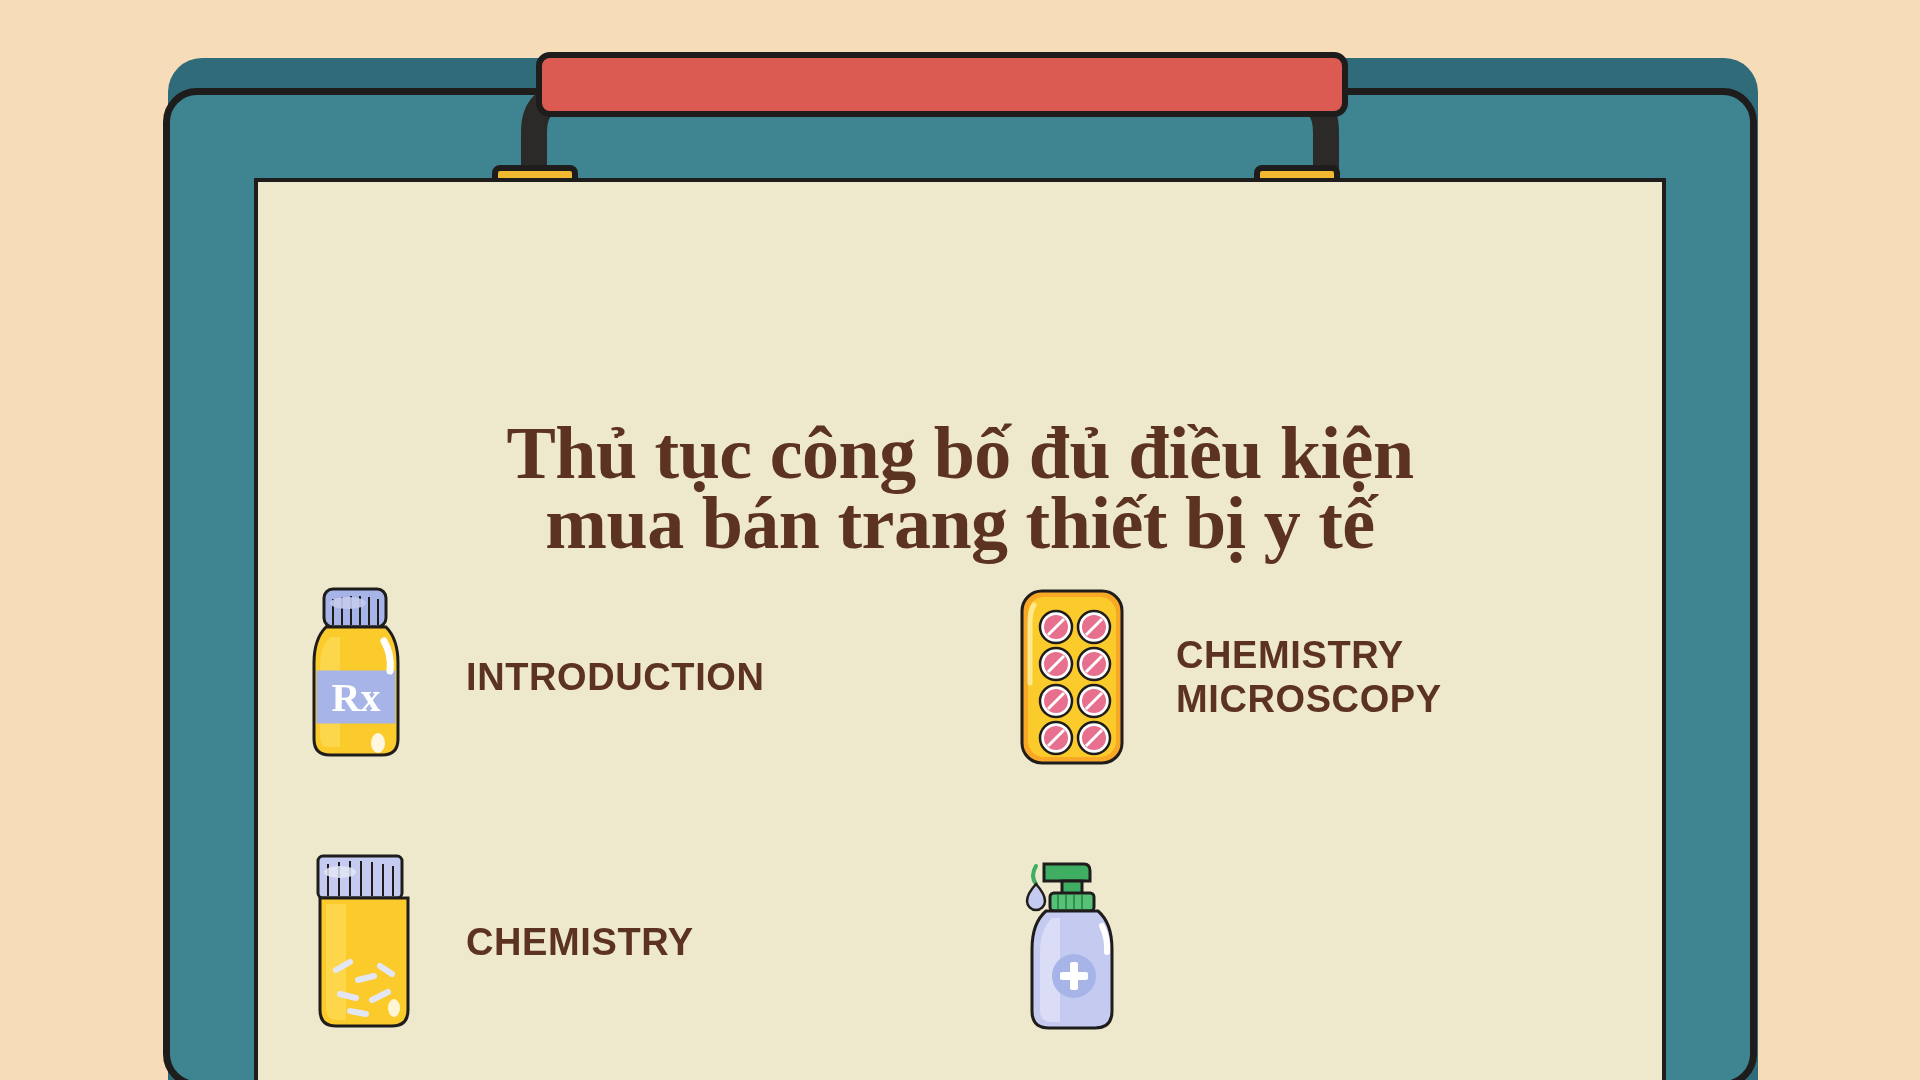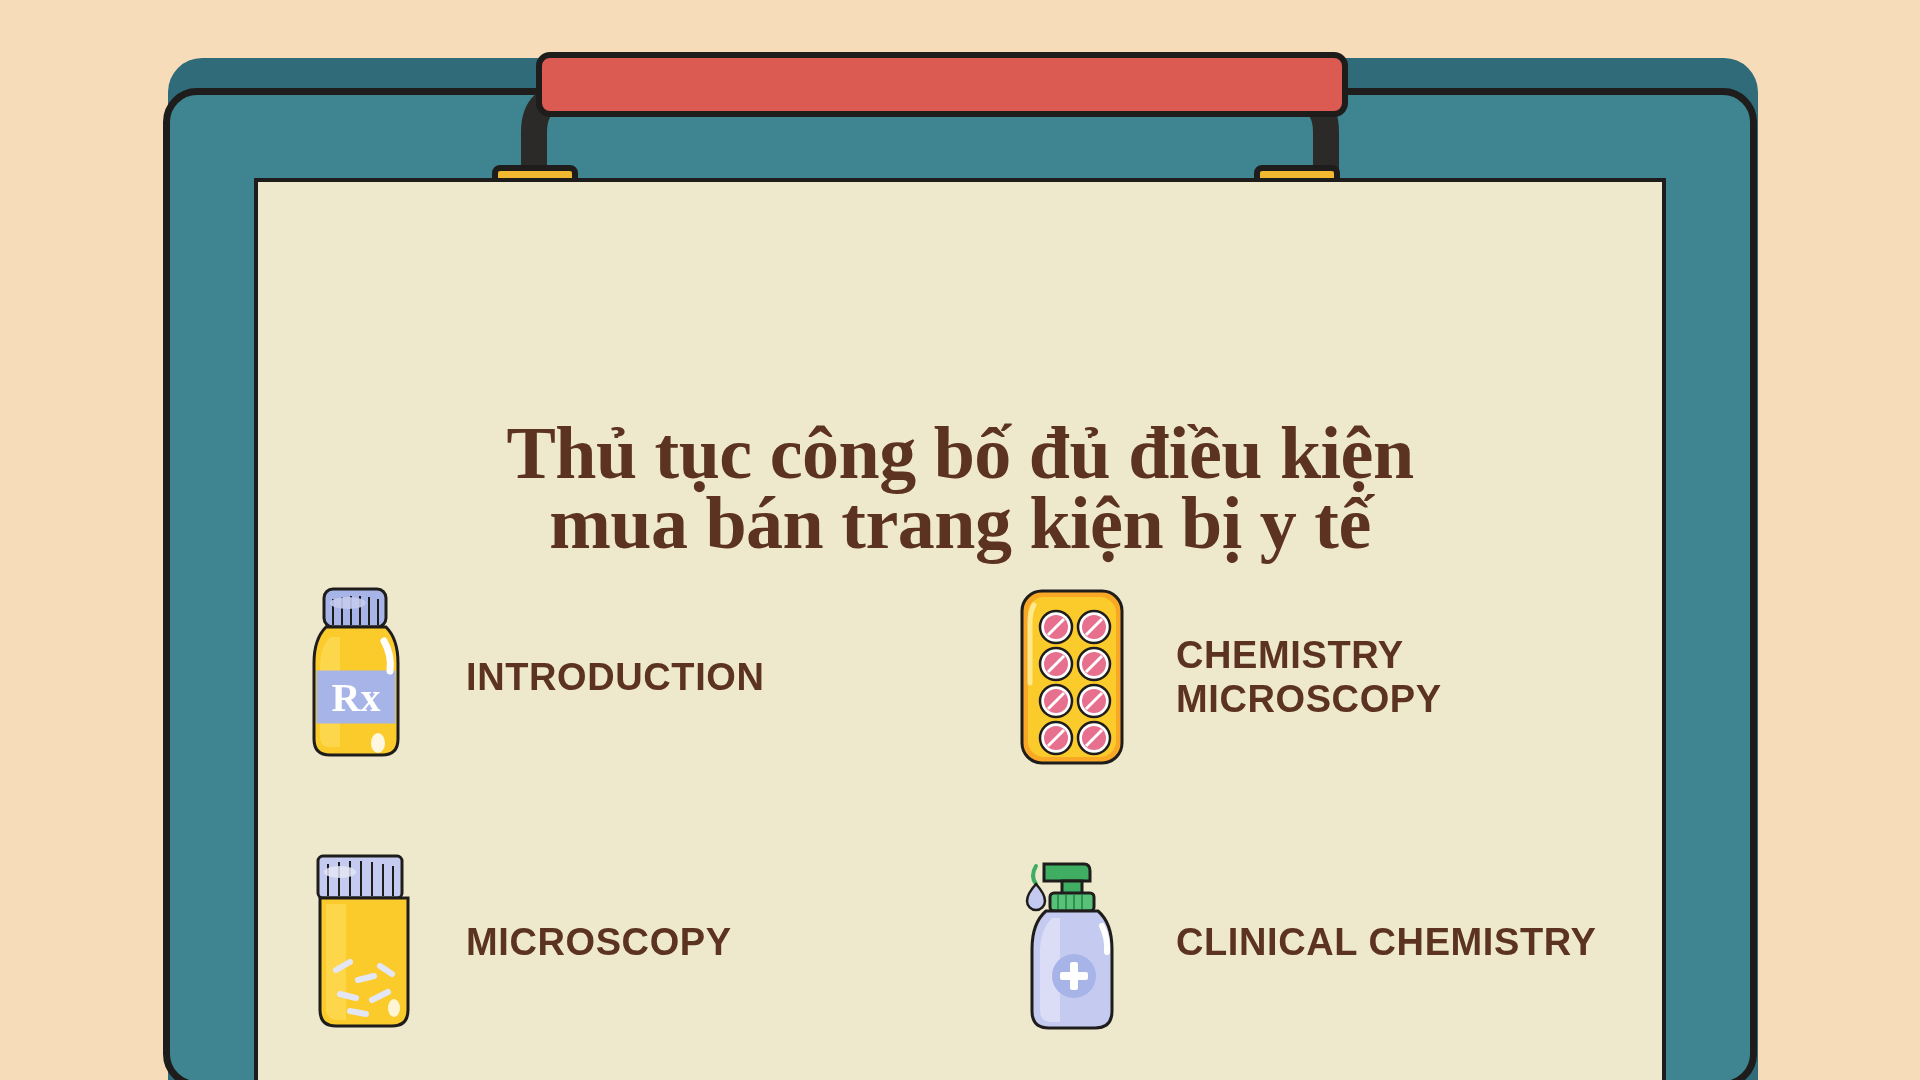--- a/index.html
+++ b/index.html
@@ -91,21 +91,21 @@
   <div class="clip-red"></div>
   <div class="clip-arm left"></div>
   <div class="clip-arm right"></div>
   <div class="arm-foot left"></div>
   <div class="arm-foot right"></div>
 
   <div class="paper"></div>
 
   <h1 class="title">
     <span>Thủ tục công bố đủ điều kiện</span>
-    <span class="l2">mua bán trang kiện bị y tế</span>
+    <span class="l2">mua bán trang thiết bị y tế</span>
   </h1>
 
   <div class="grid">
 
     <div class="item">
       <div class="icon-box">
         <svg viewBox="0 0 128 190" width="128" height="190">
           <g stroke="#1F1D1C" stroke-width="3">
             <rect x="24" y="6" width="62" height="38" rx="9" fill="#A7B4E8"></rect>
             <g stroke="#1F1D1C" stroke-width="2">
@@ -204,21 +204,21 @@
             <line x1="58" y1="132" x2="74" y2="128"></line>
             <line x1="40" y1="146" x2="56" y2="150"></line>
             <line x1="72" y1="152" x2="88" y2="144"></line>
             <line x1="50" y1="163" x2="66" y2="166"></line>
             <line x1="80" y1="118" x2="92" y2="126"></line>
           </g>
           <ellipse cx="40" cy="24" rx="16" ry="6" fill="#E3E6F5" opacity=".85"></ellipse>
           <ellipse cx="94" cy="160" rx="6" ry="9" fill="#FFFFFF" opacity=".8"></ellipse>
         </svg>
       </div>
-      <div class="item-label">MICROSCOPY</div>
+      <div class="item-label">CHEMISTRY</div>
     </div>
 
     <div class="item">
       <div class="icon-box">
         <svg viewBox="0 0 128 190" width="128" height="190">
           <path d="M26 18 q-6 10 0 18" stroke="#3FAE63" stroke-width="4" fill="none" stroke-linecap="round"></path>
           <path d="M26 36 q-9 10 -9 17 a9 9 0 0 0 18 0 q0 -7 -9 -17 z" fill="#C5CBF0" stroke="#1F1D1C" stroke-width="2.5"></path>
           <path d="M34 16 h40 q6 0 6 7 v10 h-46 z" fill="#3FAE63" stroke="#1F1D1C" stroke-width="3"></path>
           <rect x="52" y="33" width="20" height="16" fill="#3FAE63" stroke="#1F1D1C" stroke-width="3"></rect>
           <rect x="40" y="45" width="44" height="18" rx="4" fill="#58C178" stroke="#1F1D1C" stroke-width="3"></rect>
@@ -231,17 +231,16 @@
           <path d="M36 63 q-14 12 -14 38 v62 q0 17 17 17 h46 q17 0 17 -17 v-62 q0 -26 -14 -38 z" fill="#C5CBF0" stroke="#1F1D1C" stroke-width="3"></path>
           <path d="M42 70 q-12 12 -12 34 v58 q0 12 12 12 h8 v-104 z" fill="#DDE1F6" opacity=".85"></path>
           <circle cx="64" cy="128" r="22" fill="#A7B4E8"></circle>
           <g fill="#FFFFFF">
             <rect x="60" y="114" width="8" height="28" rx="2"></rect>
             <rect x="50" y="124" width="28" height="8" rx="2"></rect>
           </g>
           <path d="M92 78 q6 12 5 26" stroke="#FFFFFF" stroke-width="6" fill="none" stroke-linecap="round"></path>
         </svg>
       </div>
-      <div class="item-label">CLINICAL CHEMISTRY</div>
     </div>
 
   </div>
 </div>
 
 </body></html>

